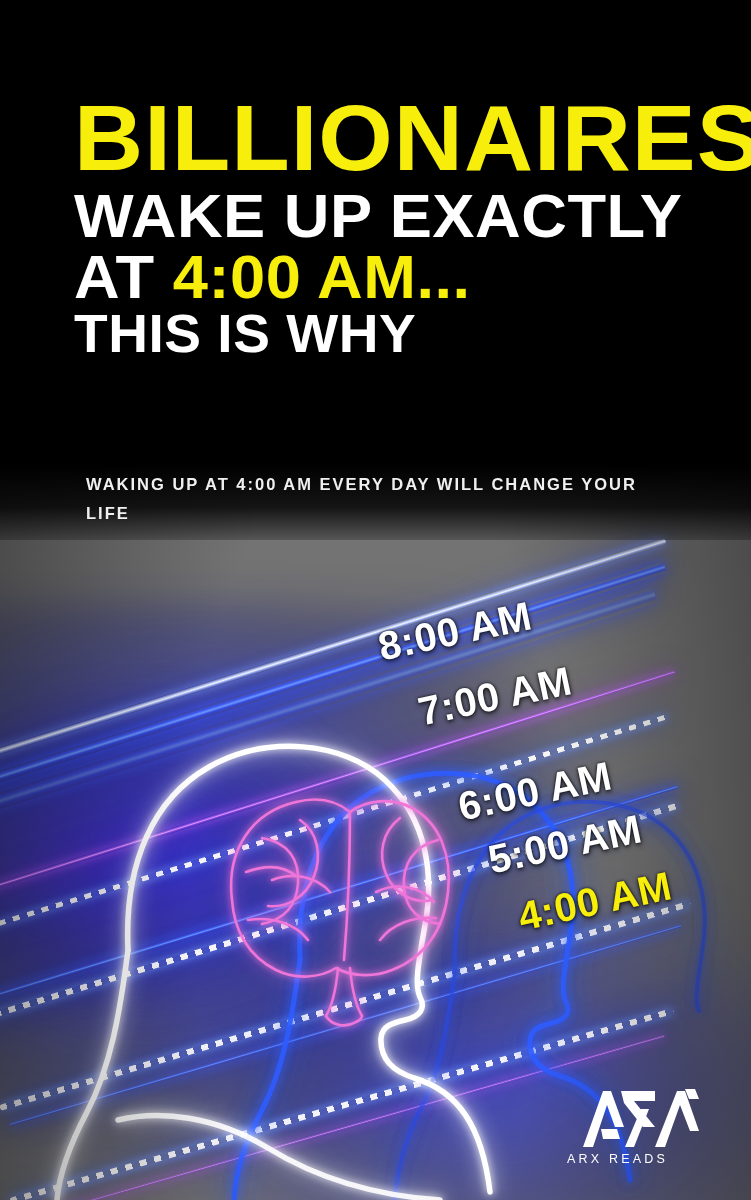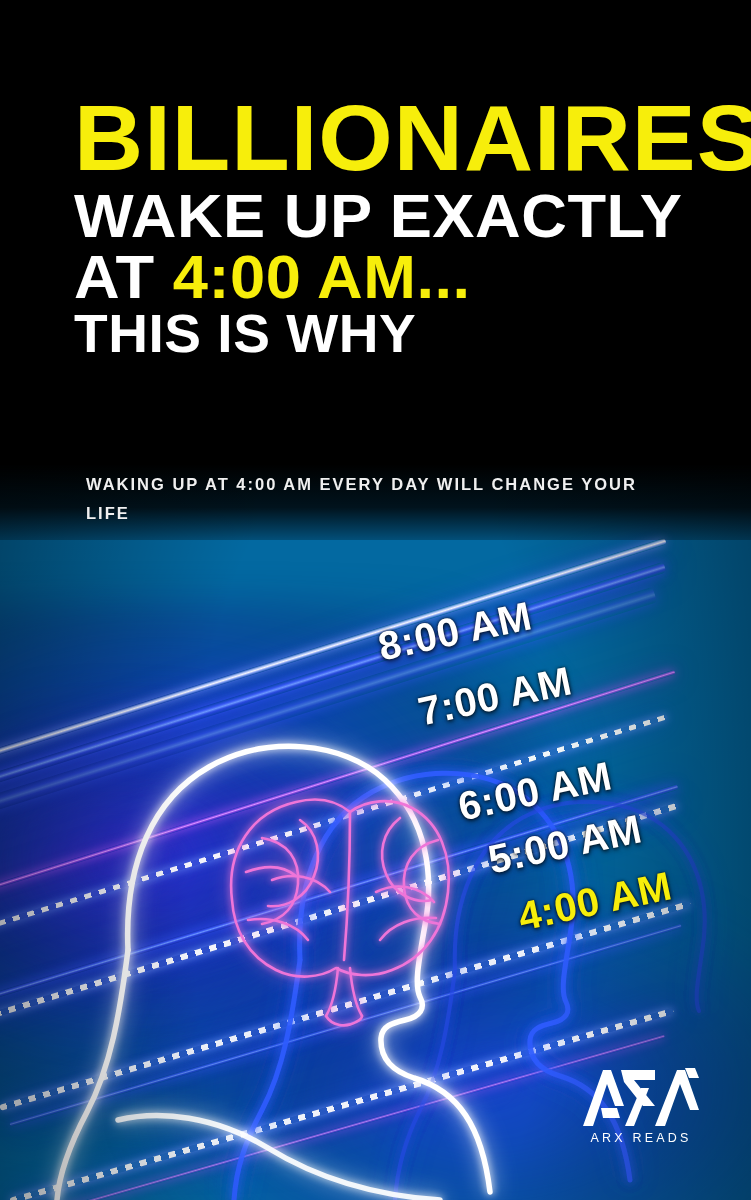--- a/index.html
+++ b/index.html
@@ -9,21 +9,21 @@
     background: #000;
   }
   body {
     font-family: "Liberation Sans", sans-serif;
   }
 
   #poster {
     position: relative;
     width: 751px;
     height: 1200px;
-    background: #0369a1;
+    background: #737373;
     overflow: hidden;
   }
 
   
   .art-layer {
     position: absolute;
     left: 0;
     top: 0;
     width: 751px;
     height: 1200px;
@@ -213,23 +213,22 @@
     color: #ffffff;
     transform-origin: left center;
     text-shadow: 0 0 3px rgba(0,0,0,0.85), 0 2px 5px rgba(0,0,0,0.7);
   }
   .time-label.accent { color: #f7ee0b; }
 
   
   .logo {
     position: absolute;
     right: 36px;
-    bottom: 55px;
+    bottom: 34px;
     z-index: 8;
-    text-align: center;
     width: 148px;
   }
   .logo-mark { display: block; margin: 0 auto; }
   .logo-word {
     display: block;
     margin-top: 3px;
     color: #ffffff;
     font-family: "Liberation Sans", sans-serif;
     font-size: 12.5px;
     font-weight: 400;

